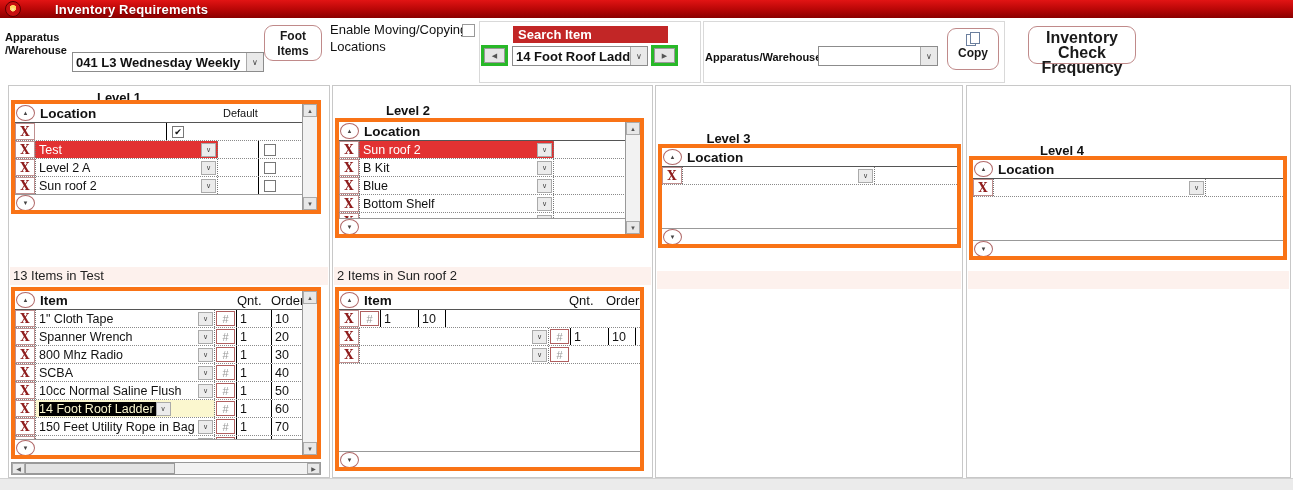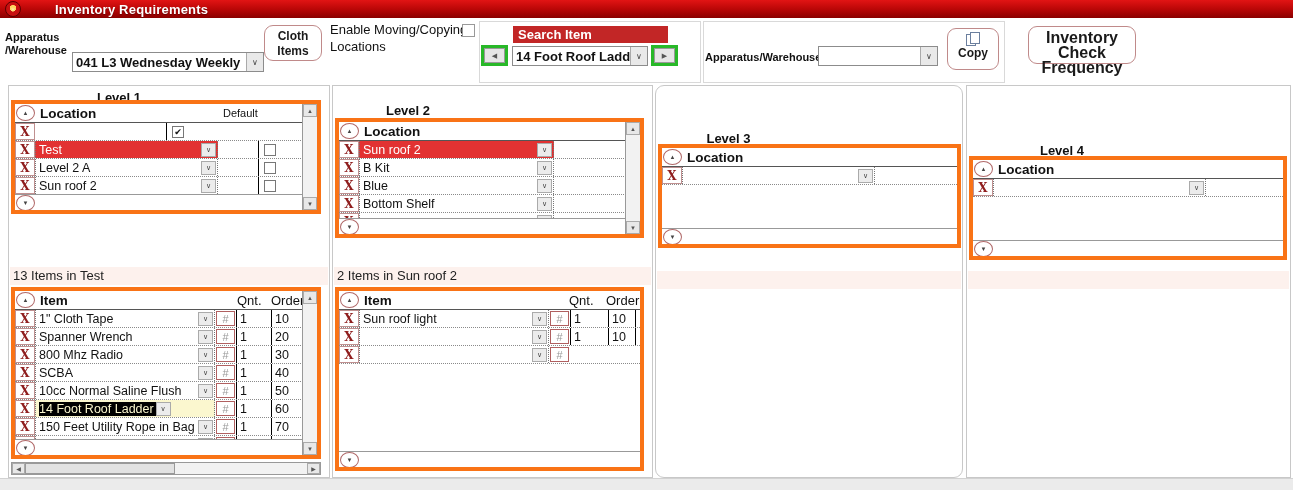--- a/index.html
+++ b/index.html
@@ -46,21 +46,21 @@
   .cmb-copy{position:absolute;left:818px;top:28px;width:120px;}
   .btn-copy{position:absolute;left:947px;top:10px;width:52px;height:42px;font-size:12px;}
   .cicon{position:relative;width:14px;height:13px;margin:3px auto 1px;}
   .cicon::before,.cicon::after{content:"";position:absolute;width:8px;height:10px;background:#fff;border:1px solid #6b7f9e;}
   .cicon::before{left:0;top:2px;} .cicon::after{left:4px;top:0;}
   .btn-icf{position:absolute;left:1028px;top:8px;width:108px;height:38px;font-size:16px;line-height:15px;padding-top:3px;}
 
   
   .panel{position:absolute;top:85px;height:393px;background:#fff;border:1px solid #c8c8c8;box-sizing:border-box;}
   .panel1{left:8px;width:322px;} .panel2{left:332px;width:321px;}
-  .panel3{left:655px;width:308px;border-radius:9px;} .panel4{left:966px;width:325px;padding-left:43px;}
+  .panel3{left:655px;width:308px;} .panel4{left:966px;width:325px;padding-left:43px;}
   .lv-title{position:absolute;font-weight:bold;font-size:13px;text-align:center;}
   .lv1{left:20px;top:4px;width:180px;} .lv2{left:0;top:17px;width:150px;}
   .lv3{left:0;top:45px;width:145px;} .lv4{left:0;top:57px;width:190px;}
   .strip{position:absolute;left:1px;right:1px;height:18px;background:#fdf1ed;font-size:13px;
     line-height:18px;padding-left:3px;color:#222;box-sizing:border-box;}
   .strip12{top:181px;} .strip34{top:185px;}
 
   
   .tbl{position:absolute;border:4px solid #f97316;background:#fff;box-sizing:border-box;overflow:hidden;}
   .loct1{left:2px;top:14px;width:310px;height:114px;}
@@ -132,21 +132,21 @@
   <div class="topbar">
     <div class="app-label">
       <div>Apparatus</div>
       <div>/Warehouse</div>
     </div>
     <div class="combo cmb-apparatus">
       <span class="combo-val">041 L3 Wednesday Weekly</span>
       <span class="combo-btn">∨</span>
     </div>
     <div class="btn btn-move">
-      <div>Cloth</div>
+      <div>Foot</div>
       <div>Items</div>
     </div>
     <div class="enable-label">Enable Moving/Copying Locations</div>
     <span class="chk"></span>
 
     <div class="grp grp-search"></div>
     <div class="red-band band-search">Search Item</div>
     <div class="greenwrap gw-left">
       <span class="smallbtn">◀</span>
     </div>
@@ -473,24 +473,20 @@
         <span class="circlebtn">▲</span>
         <span class="hdr-item">Item</span>
         <span class="hdr-qnt">Qnt.</span>
         <span class="hdr-order">Order</span>
       </div>
       <div>
           <div class="trow">
     <span class="xcell">
               <span class="xg">X</span>
             </span>
-    <span class="ncell">
-      <span class="ntxt">Sun roof light</span>
-      <span class="dd">∨</span>
-    </span>
     <span class="hash">#</span>
     <span class="qcell">1</span>
     <span class="ocell">10</span>
     <span class="fill"></span>
   </div>
           <div class="trow">
     <span class="xcell">
               <span class="xg">X</span>
             </span>
     <span class="ncell">

